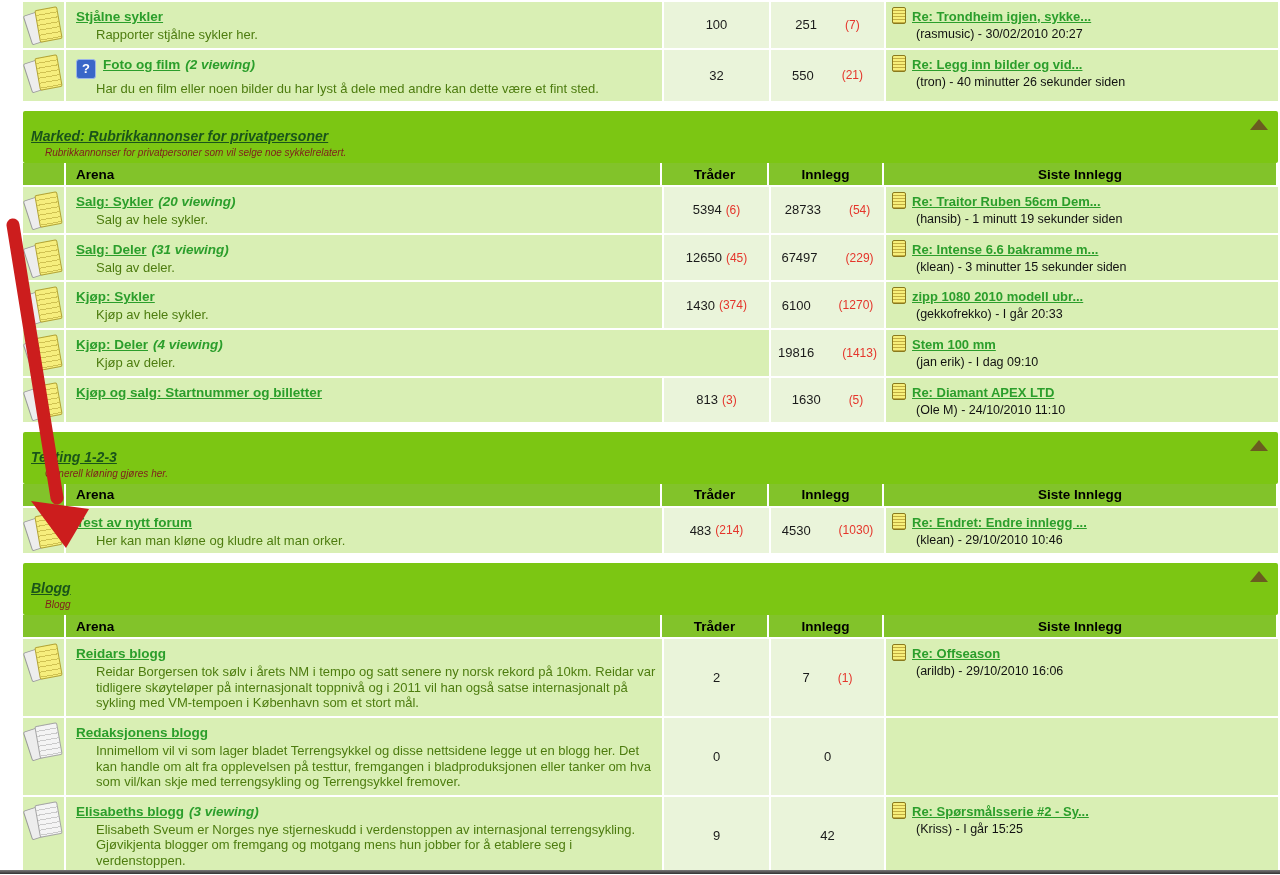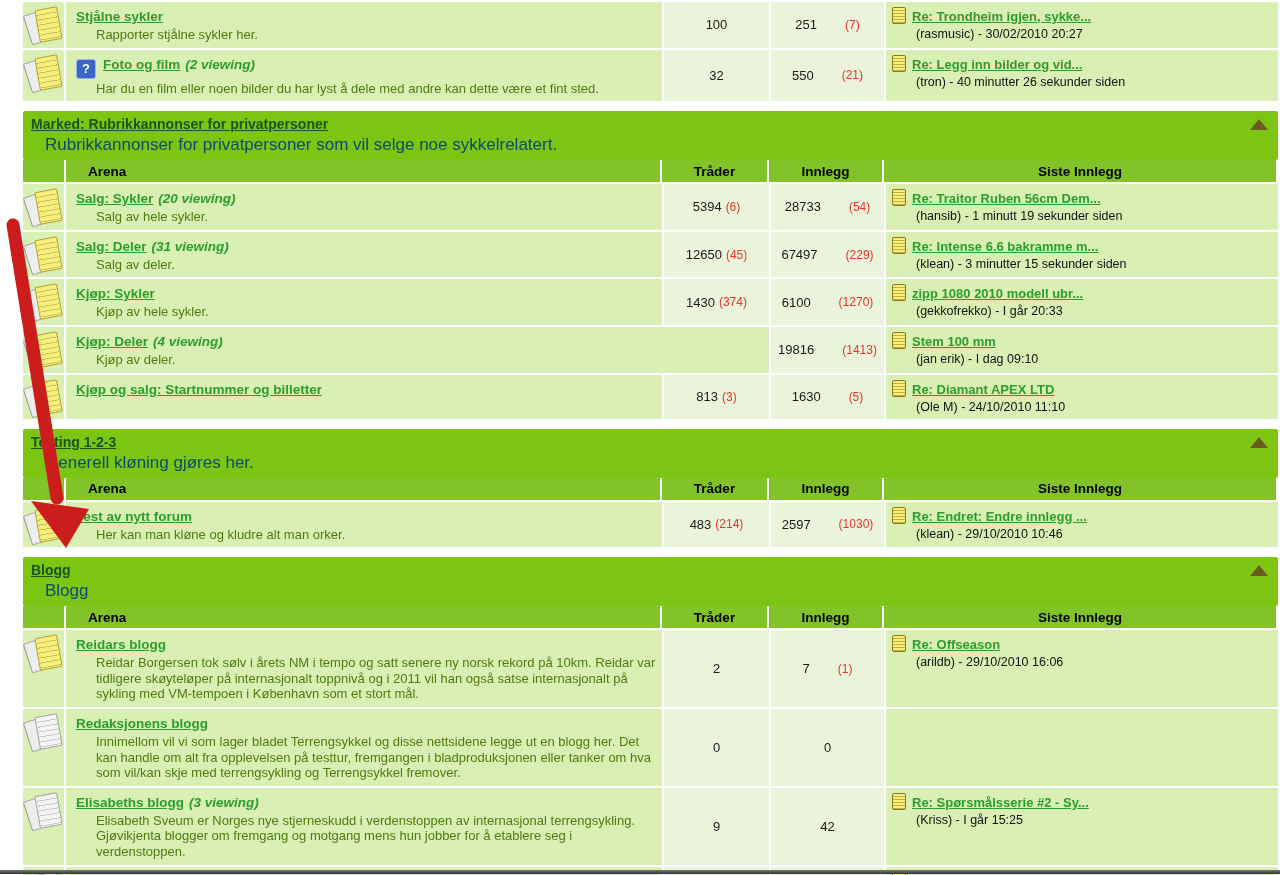--- a/index.html
+++ b/index.html
@@ -1,40 +1,40 @@
 <!DOCTYPE html>
 <html><head>
 <meta charset="utf-8">
 <style>
   html,body{margin:0;padding:0;background:#fff;}
   .page{position:relative;width:1280px;height:875px;overflow:hidden;background:#fff;
         font-family:"Liberation Sans",sans-serif;}
   .table-area{position:absolute;left:23px;top:2px;width:1255px;}
 
   .section{margin-bottom:10px;}
-  .section-header{position:relative;background:#7cc613;padding:4px 8px 5px 8px;border-radius:2px;}
+  .section-header{position:relative;background:#7cc613;padding:16px 8px 5px 8px;border-radius:2px;font-style:italic;}
   .section-title{color:#1a541a;font-weight:bold;font-size:14px;text-decoration:underline;cursor:pointer;}
-  .section-desc{color:#0c4a6e;font-size:17px;margin:2px 0 0 14px;}
+  .section-desc{color:#7f1d1d;font-size:10px;margin:2px 0 0 14px;}
   .collapse-triangle{position:absolute;right:10px;top:8px;width:0;height:0;cursor:pointer;
         border-left:9px solid transparent;border-right:9px solid transparent;border-bottom:11px solid #6a5c20;}
 
   .row{display:flex;margin-bottom:2px;min-height:45px;}
   .row.single{min-height:36px;}
   .cell{box-sizing:border-box;}
   .c-icon{width:41px;flex:none;margin-right:2px;background:#d9efb4;}
   .c-arena{flex:1;margin-right:2px;background:#d9efb4;min-width:0;}
   .c-num{width:105px;flex:none;margin-right:2px;background:#eaf4da;display:flex;
          align-items:center;justify-content:center;}
   .c-num2{width:113px;gap:24px;}
   .c-last{width:392px;flex:none;background:#d9efb4;}
 
   .colheader{min-height:22px;margin-bottom:2px;}
   .colheader .cell{background:#82c32a;display:flex;align-items:center;font-weight:bold;
                    font-size:13.5px;color:#000;}
-  .colheader .c-arena{justify-content:flex-start;padding-left:22px;}
+  .colheader .c-arena{justify-content:flex-start;padding-left:10px;}
   .colheader .c-num,.colheader .c-last{justify-content:center;}
 
   .title-line{padding:5px 0 0 10px;white-space:nowrap;}
   .forum-link{color:#2b9e2b;font-weight:bold;font-size:13.5px;text-decoration:underline;cursor:pointer;}
   .viewing{color:#2b9e2b;font-weight:bold;font-size:13.5px;margin-left:5px;font-style:italic;}
   .desc{font-size:13px;color:#4d7c0f;margin:2px 0 5px 30px;max-width:578px;line-height:1.2;}
 
   .num-val{font-size:13px;color:#1a1a1a;}
   .num-new{font-size:12px;color:#e5352b;margin-left:4px;}
 
@@ -273,21 +273,21 @@
           </div>
           <div class="cell c-arena">
             <div class="title-line"><a class="forum-link">Test av nytt forum</a></div>
             <div class="desc">Her kan man kløne og kludre alt man orker.</div>
           </div>
           <div class="cell c-num">
             <span class="num-val">483</span>
             <span class="num-new">(214)</span>
           </div>
           <div class="cell c-num c-num2">
-            <span class="num-val">2597</span>
+            <span class="num-val">4530</span>
             <span class="num-new">(1030)</span>
           </div>
           <div class="cell c-last">
             <div class="last-wrap">
               <div class="last-title-line"><span class="post-icon"></span><a class="last-link">Re: Endret: Endre innlegg ...</a></div>
               <div class="last-meta">(klean) - 29/10/2010 10:46</div>
             </div>
           </div>
         </div>
       </div>

